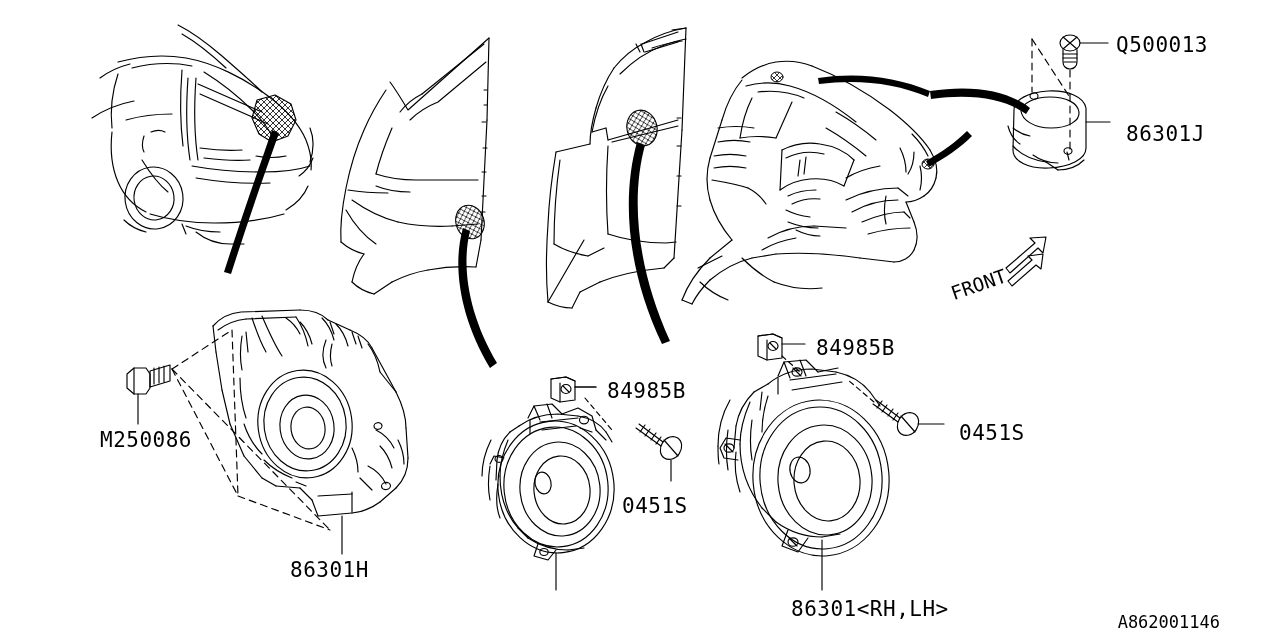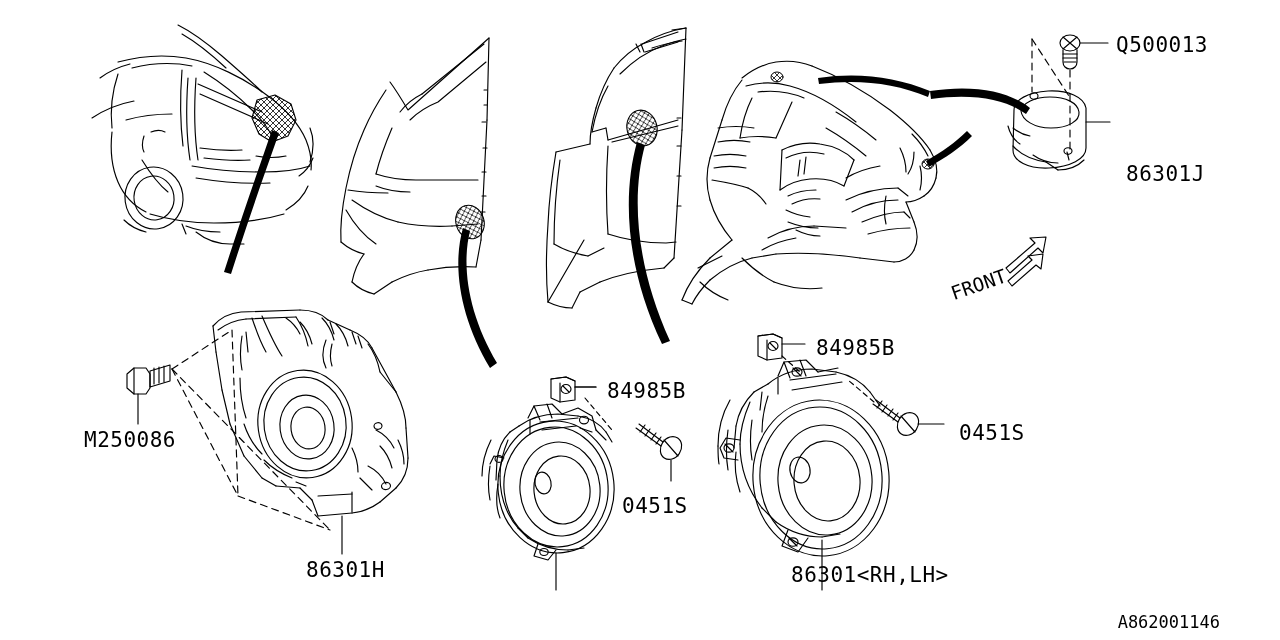--- a/index.html
+++ b/index.html
@@ -469,34 +469,34 @@
   <g>
     <path d="M1006 268 L1035 243 L1030 238 L1046 237 L1043 253 L1038 248 L1010 273 Z"></path>
     <path d="M1008 281 L1032 260 L1028 256 L1043 254 L1041 269 L1036 265 L1012 286 Z"></path>
   </g>
 
   </g>
 </svg>
 
 <div class="lbl" style="left:1116px;top:33px;">Q500013</div>
 
-<div class="lbl" style="left:1126px;top:122px;margin-top:40px;">86301J</div>
-
-<div class="lbl" style="left:84px;top:428px;">M250086</div>
-
-<div class="lbl" style="left:306px;top:558px;">86301H</div>
+<div class="lbl" style="left:1126px;top:122px;">86301J</div>
+
+<div class="lbl" style="left:100px;top:428px;">M250086</div>
+
+<div class="lbl" style="left:290px;top:558px;">86301H</div>
 
 <div class="lbl" style="left:607px;top:379px;">84985B</div>
 
 <div class="lbl" style="left:622px;top:494px;">0451S</div>
 
 
 <div class="lbl" style="left:816px;top:336px;">84985B</div>
 
 <div class="lbl" style="left:959px;top:421px;">0451S</div>
 
-<div class="lbl" style="left:791px;top:563px;">86301&lt;RH,LH&gt;</div>
+<div class="lbl" style="left:791px;top:597px;">86301&lt;RH,LH&gt;</div>
 
 <div class="frontlbl" style="left:955px;top:282px;">FRONT</div>
 
 <div class="diagid">A862001146</div>
 
 </div>
 
 </body></html>

